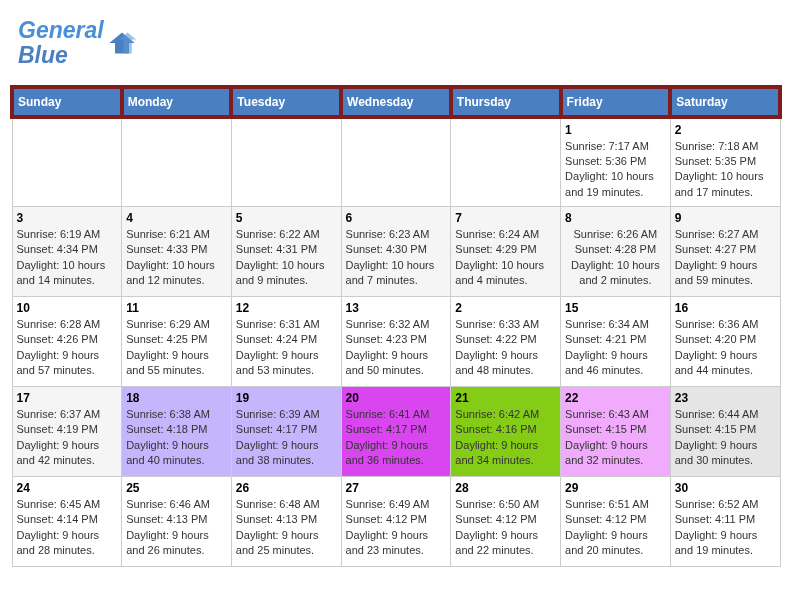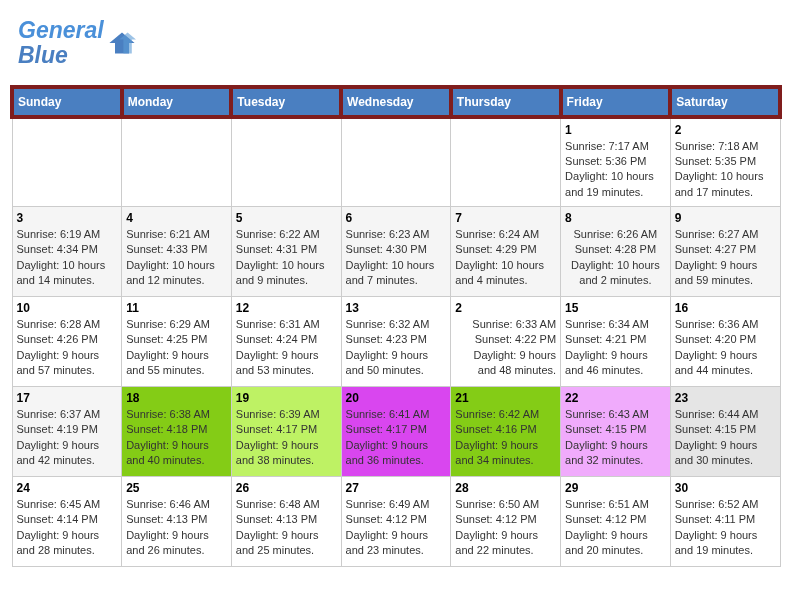--- a/index.html
+++ b/index.html
@@ -209,21 +209,21 @@
 Daylight: 9 hours and 53 minutes.</div>
         </td>
         <td>
           <span class="day-num">13</span>
           <div class="day-info" style="white-space: pre-line;">Sunrise: 6:32 AM
 Sunset: 4:23 PM
 Daylight: 9 hours and 50 minutes.</div>
         </td>
         <td>
           <span class="day-num">2</span>
-          <div class="day-info" style="white-space: pre-line; text-align: right;">Sunrise: 6:33 AM
+          <div class="day-info" style="white-space: pre-line;">Sunrise: 6:33 AM
 Sunset: 4:22 PM
 Daylight: 9 hours and 48 minutes.</div>
         </td>
         <td>
           <span class="day-num">15</span>
           <div class="day-info" style="white-space: pre-line;">Sunrise: 6:34 AM
 Sunset: 4:21 PM
 Daylight: 9 hours and 46 minutes.</div>
         </td>
         <td>
@@ -233,27 +233,27 @@
 Daylight: 9 hours and 44 minutes.</div>
         </td>
       </tr>
       <tr>
         <td style="background: rgb(245, 245, 245);">
           <span class="day-num">17</span>
           <div class="day-info" style="white-space: pre-line;">Sunrise: 6:37 AM
 Sunset: 4:19 PM
 Daylight: 9 hours and 42 minutes.</div>
         </td>
-        <td style="background: #84cc16;">
+        <td style="background: #c4b5fd;">
           <span class="day-num">18</span>
           <div class="day-info" style="white-space: pre-line;">Sunrise: 6:38 AM
 Sunset: 4:18 PM
 Daylight: 9 hours and 40 minutes.</div>
         </td>
-        <td style="background: #bef264;">
+        <td style="background: #c4b5fd;">
           <span class="day-num">19</span>
           <div class="day-info" style="white-space: pre-line;">Sunrise: 6:39 AM
 Sunset: 4:17 PM
 Daylight: 9 hours and 38 minutes.</div>
         </td>
         <td style="background: #d946ef;">
           <span class="day-num">20</span>
           <div class="day-info" style="white-space: pre-line;">Sunrise: 6:41 AM
 Sunset: 4:17 PM
 Daylight: 9 hours and 36 minutes.</div>

